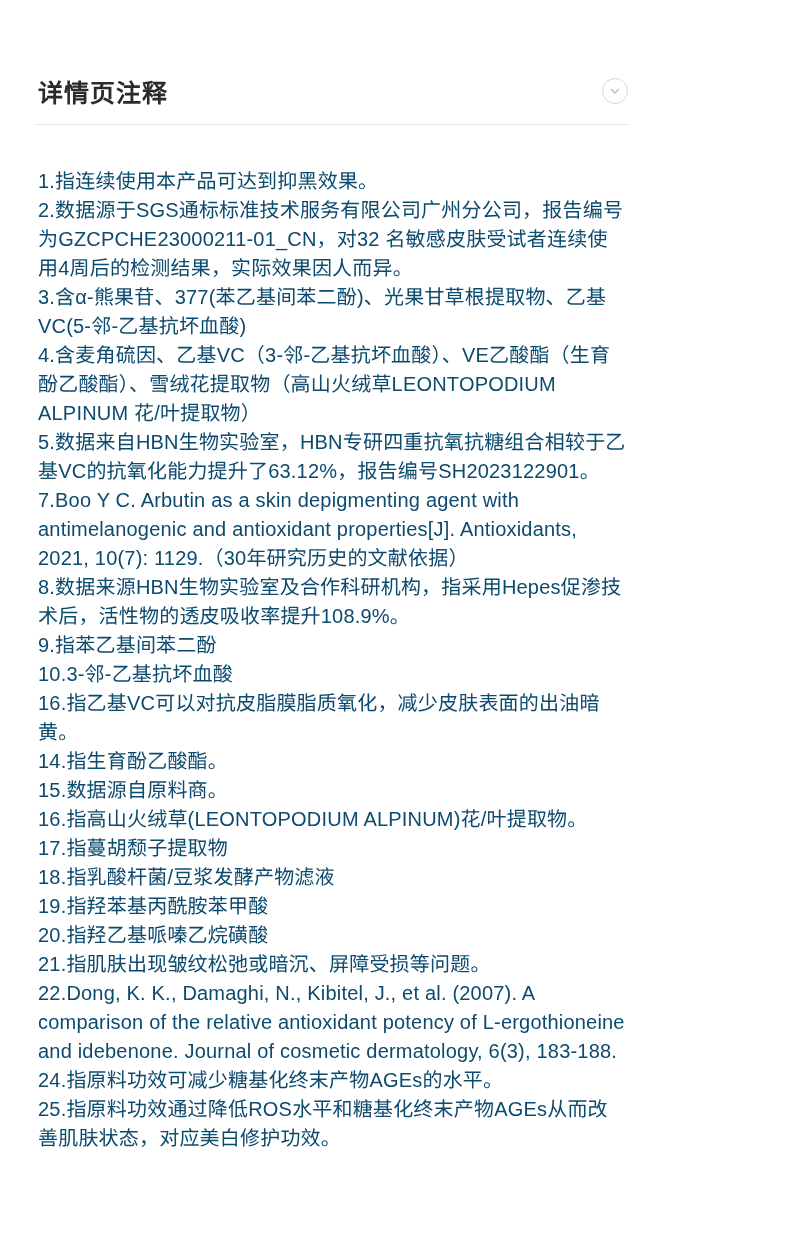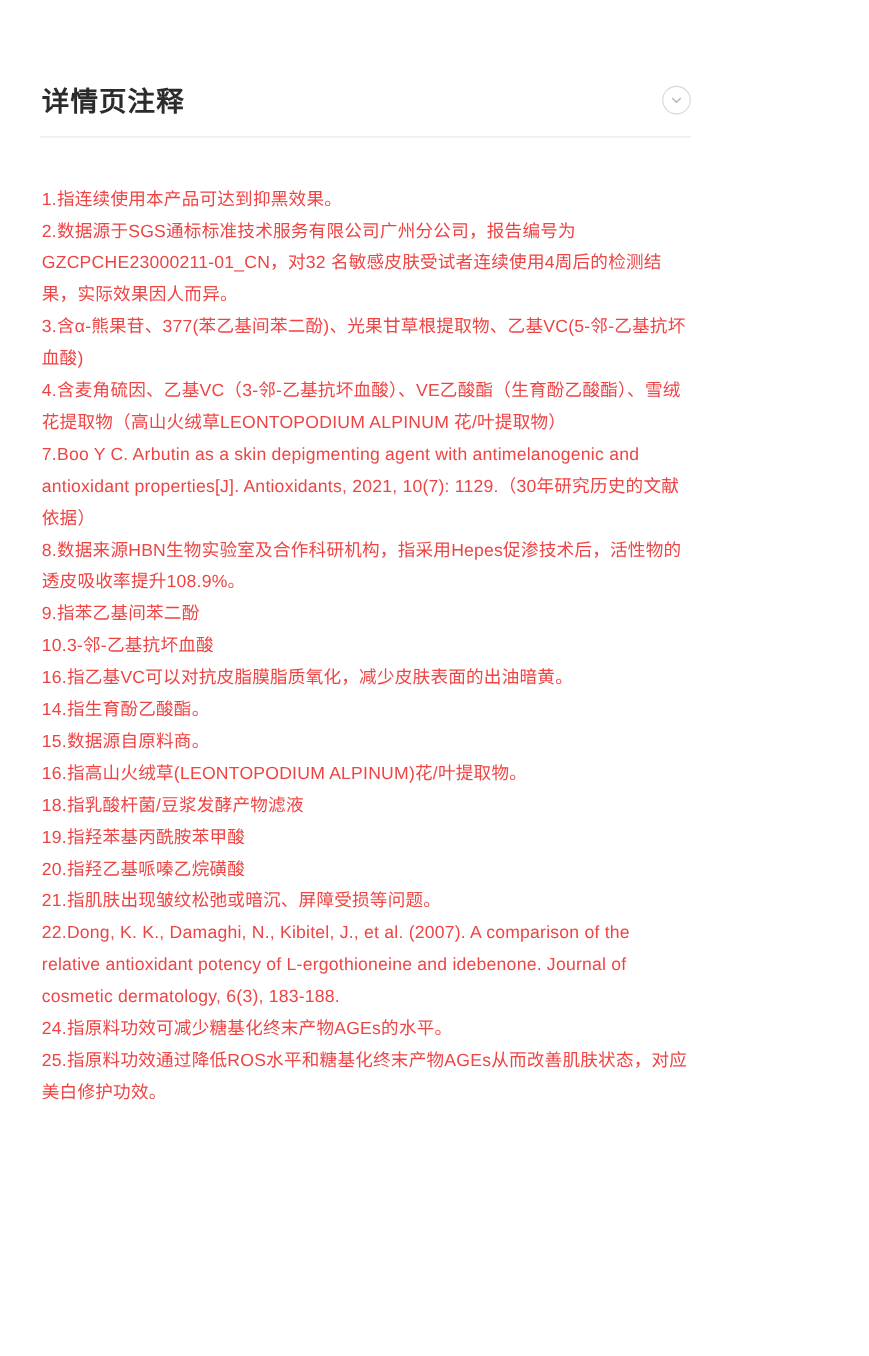--- a/index.html
+++ b/index.html
@@ -53,23 +53,23 @@
     cursor: pointer;
   }
   .collapse-btn svg {
     display: block;
   }
   .notes {
     padding-top: 42px;
     padding-bottom: 60px;
   }
   .note-line {
-    font-size: 16px;
+    font-size: 20px;
     line-height: 29px;
-    color: #ef4444;
+    color: #0c4a6e;
     letter-spacing: 0.2px;
     word-break: break-word;
     margin: 0;
     padding: 0 2px 0 2px;
   }
 </style>
 </head>
 <body>
 
 <div class="page">
@@ -81,28 +81,30 @@
         <path d="M3.5 5.5 L7 9 L10.5 5.5" fill="none" stroke="#b5b5b5" stroke-width="1.2" stroke-linecap="round" stroke-linejoin="round"></path>
       </svg>
     </div>
   </div>
 
   <div class="notes">
     <p class="note-line">1.指连续使用本产品可达到抑黑效果。</p>
     <p class="note-line">2.数据源于SGS通标标准技术服务有限公司广州分公司，报告编号为GZCPCHE23000211-01_CN，对32 名敏感皮肤受试者连续使用4周后的检测结果，实际效果因人而异。</p>
     <p class="note-line">3.含α-熊果苷、377(苯乙基间苯二酚)、光果甘草根提取物、乙基VC(5-邻-乙基抗坏血酸)</p>
     <p class="note-line">4.含麦角硫因、乙基VC（3-邻-乙基抗坏血酸）、VE乙酸酯（生育酚乙酸酯）、雪绒花提取物（高山火绒草LEONTOPODIUM ALPINUM 花/叶提取物）</p>
+    <p class="note-line">5.数据来自HBN生物实验室，HBN专研四重抗氧抗糖组合相较于乙基VC的抗氧化能力提升了63.12%，报告编号SH2023122901。</p>
     <p class="note-line">7.Boo Y C. Arbutin as a skin depigmenting agent with antimelanogenic and antioxidant properties[J]. Antioxidants, 2021, 10(7): 1129.（30年研究历史的文献依据）</p>
     <p class="note-line">8.数据来源HBN生物实验室及合作科研机构，指采用Hepes促渗技术后，活性物的透皮吸收率提升108.9%。</p>
     <p class="note-line">9.指苯乙基间苯二酚</p>
     <p class="note-line">10.3-邻-乙基抗坏血酸</p>
     <p class="note-line">16.指乙基VC可以对抗皮脂膜脂质氧化，减少皮肤表面的出油暗黄。</p>
     <p class="note-line">14.指生育酚乙酸酯。</p>
     <p class="note-line">15.数据源自原料商。</p>
     <p class="note-line">16.指高山火绒草(LEONTOPODIUM ALPINUM)花/叶提取物。</p>
+    <p class="note-line">17.指蔓胡颓子提取物</p>
     <p class="note-line">18.指乳酸杆菌/豆浆发酵产物滤液</p>
     <p class="note-line">19.指羟苯基丙酰胺苯甲酸</p>
     <p class="note-line">20.指羟乙基哌嗪乙烷磺酸</p>
     <p class="note-line">21.指肌肤出现皱纹松弛或暗沉、屏障受损等问题。</p>
     <p class="note-line">22.Dong, K. K., Damaghi, N., Kibitel, J., et al. (2007). A comparison of the relative antioxidant potency of L-ergothioneine and idebenone. Journal of cosmetic dermatology, 6(3), 183-188.</p>
     <p class="note-line">24.指原料功效可减少糖基化终末产物AGEs的水平。</p>
     <p class="note-line">25.指原料功效通过降低ROS水平和糖基化终末产物AGEs从而改善肌肤状态，对应美白修护功效。</p>
     <p class="note-line"></p>
   </div>
 

